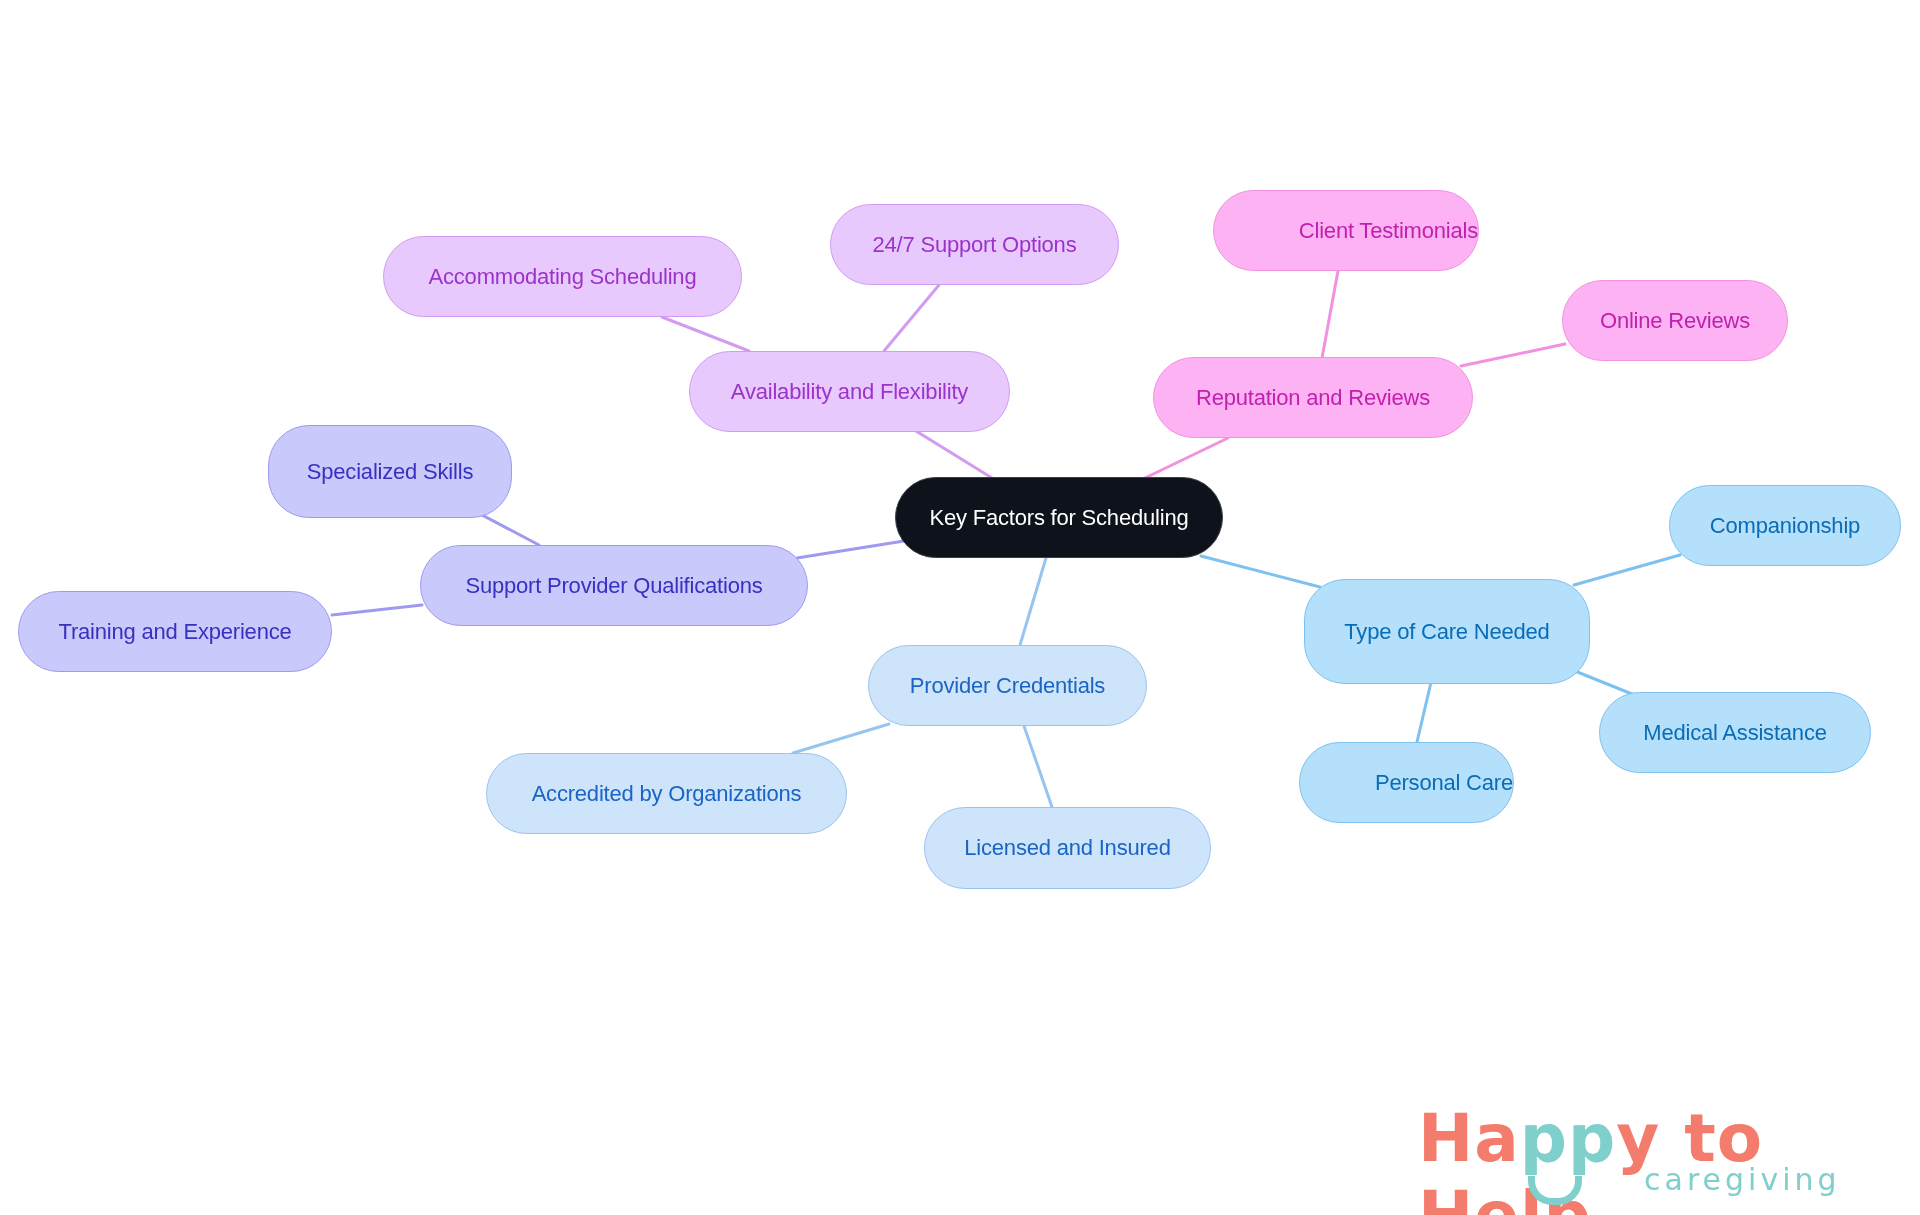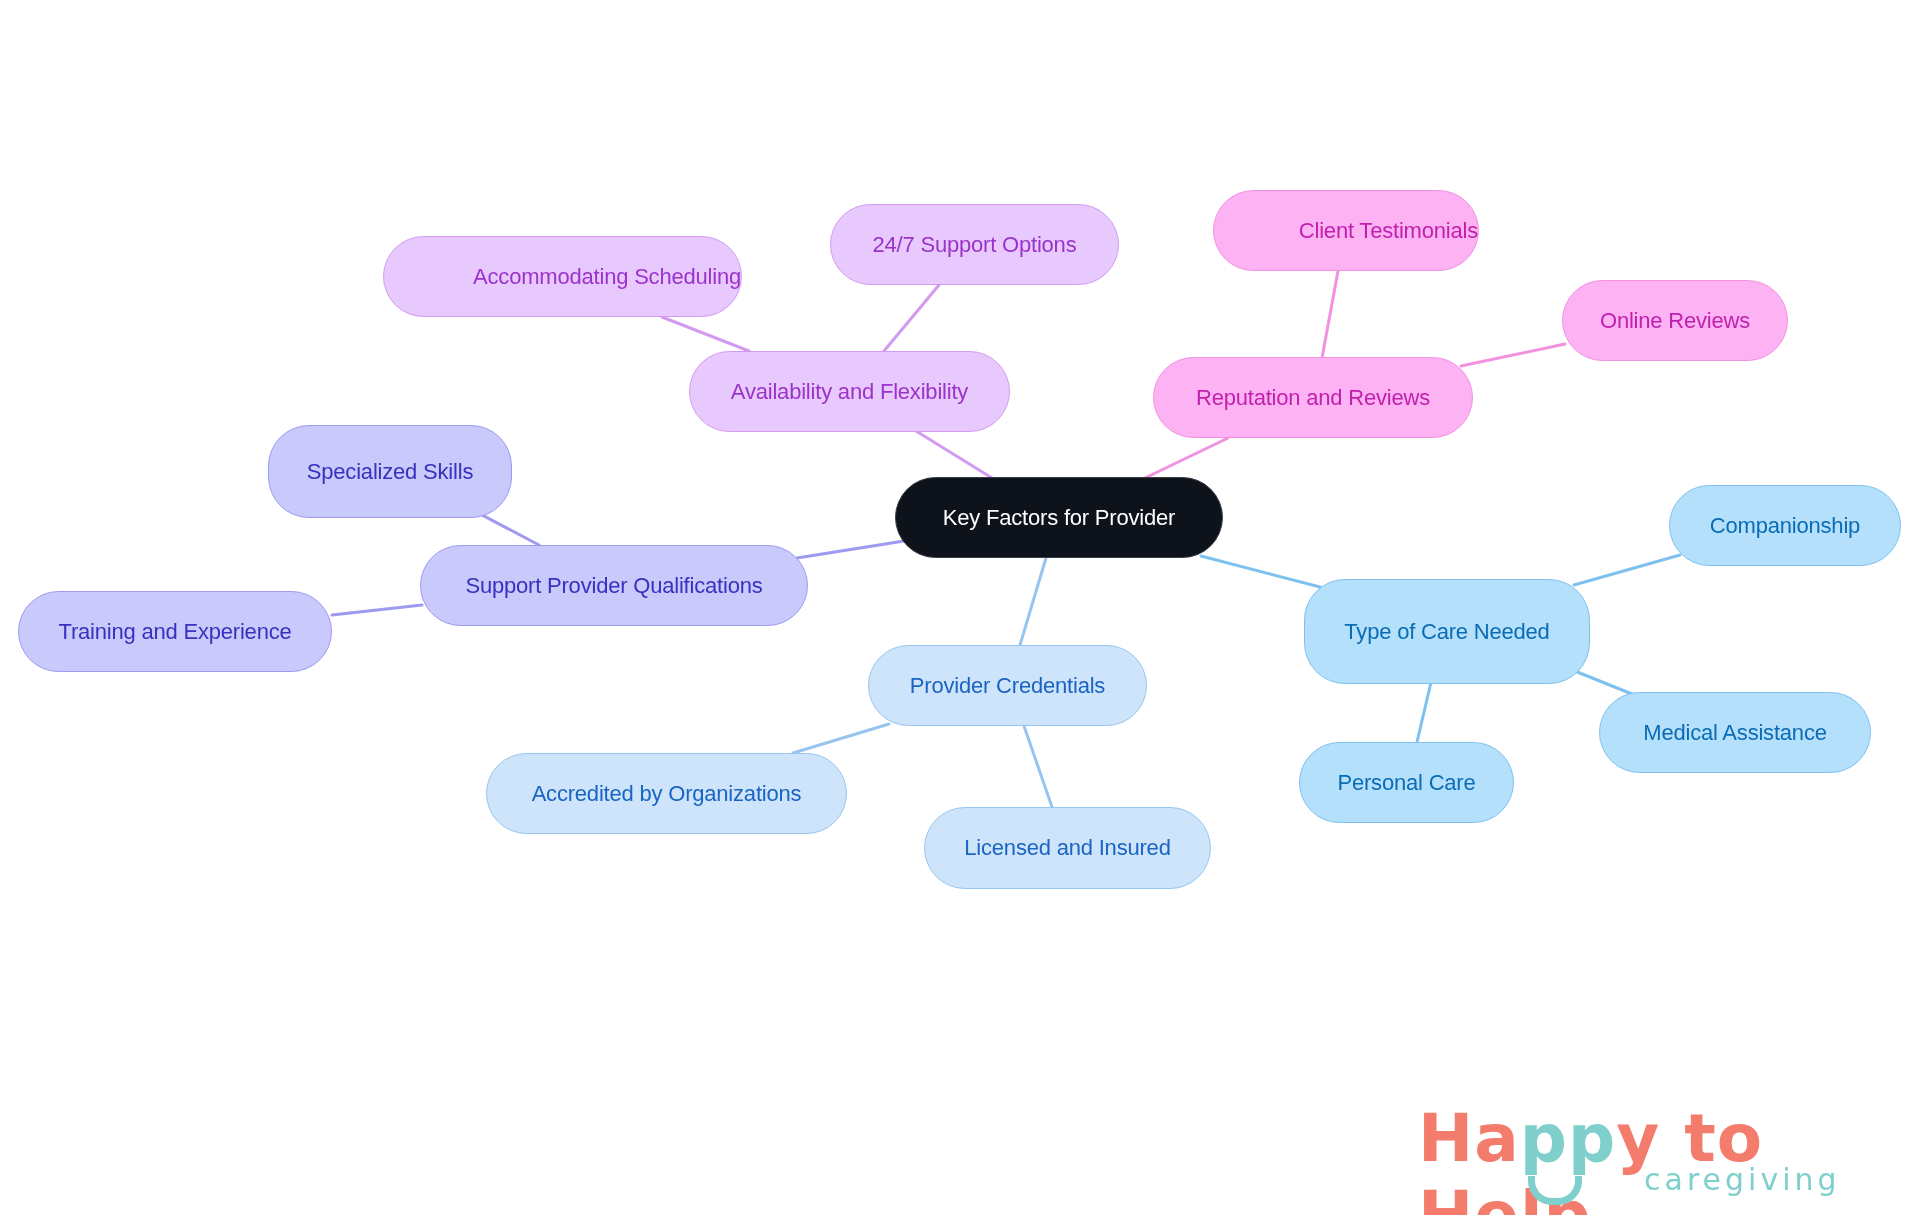--- a/index.html
+++ b/index.html
@@ -43,27 +43,27 @@
     <line x1="889" y1="724" x2="793" y2="753" stroke="#98c4f0"></line>
     <line x1="1024" y1="726" x2="1052" y2="807" stroke="#98c4f0"></line>
     <line x1="1201" y1="556" x2="1320" y2="587" stroke="#7ec1ef"></line>
     <line x1="1574" y1="585" x2="1680" y2="555" stroke="#7ec1ef"></line>
     <line x1="1550" y1="661" x2="1632" y2="694" stroke="#7ec1ef"></line>
     <line x1="1436" y1="661" x2="1417" y2="742" stroke="#7ec1ef"></line>
   </g>
 </svg>
 
 <div class="node root" style="left:895px; top:477px; width:328px; height:81px;">
-  <span>Key Factors for Provider</span>
+  <span>Key Factors for Scheduling</span>
 </div>
 
 <div class="node purple" style="left:689px; top:351px; width:321px; height:81px;">
   <span>Availability and Flexibility</span>
 </div>
-<div class="node purple" style="left:383px; top:236px; width:359px; height:81px;justify-content:flex-end;">
+<div class="node purple" style="left:383px; top:236px; width:359px; height:81px;">
   <span>Accommodating Scheduling</span>
 </div>
 <div class="node purple" style="left:830px; top:204px; width:289px; height:81px;">
   <span>24/7 Support Options</span>
 </div>
 
 <div class="node pink" style="left:1153px; top:357px; width:320px; height:81px;">
   <span>Reputation and Reviews</span>
 </div>
 <div class="node pink" style="left:1213px; top:190px; width:266px; height:81px;justify-content:flex-end;">
@@ -95,21 +95,21 @@
 
 <div class="node sky" style="left:1304px; top:579px; width:286px; height:105px;">
   <span>Type of Care Needed</span>
 </div>
 <div class="node sky" style="left:1669px; top:485px; width:232px; height:81px;">
   <span>Companionship</span>
 </div>
 <div class="node sky" style="left:1599px; top:692px; width:272px; height:81px;">
   <span>Medical Assistance</span>
 </div>
-<div class="node sky" style="left:1299px; top:742px; width:215px; height:81px;">
+<div class="node sky" style="left:1299px; top:742px; width:215px; height:81px;justify-content:flex-end;">
   <span>Personal Care</span>
 </div>
 
 <div id="logo">
   <div class="logo-main"><span>Ha</span><span class="pp">pp</span><span>y to Help</span></div>
   <div class="smile"></div>
   <div class="logo-sub">caregiving</div>
 </div>
 
 </body></html>

